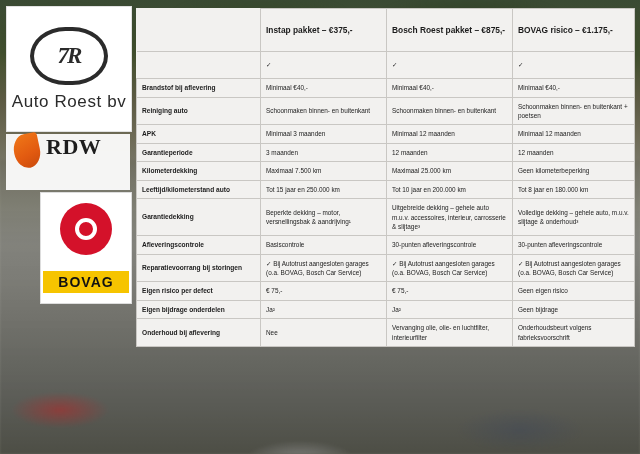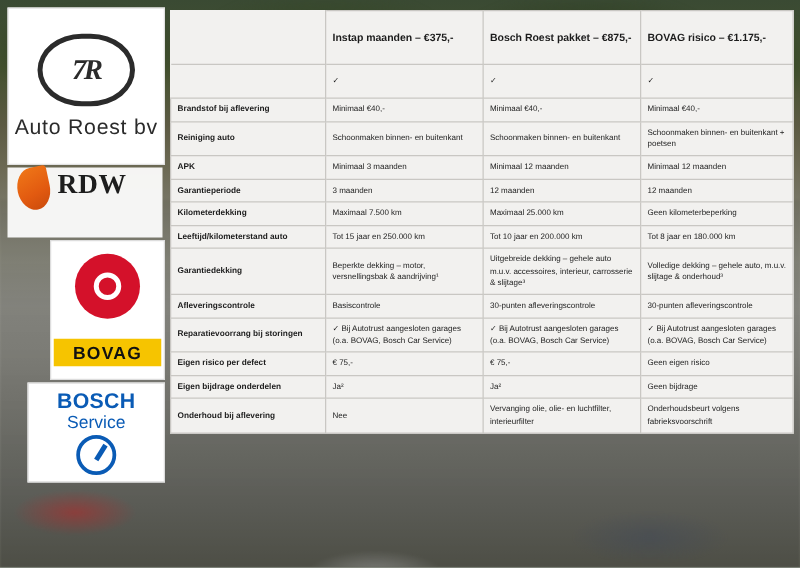--- a/index.html
+++ b/index.html
@@ -306,40 +306,35 @@
       <div class="rdw-text">RDW</div>
     </div>
 
     <div class="logo-bovag">
       <div class="bovag-circle">
           <i></i>
         </div>
       <div class="bovag-band">BOVAG</div>
     </div>
 
-    <div class="logo-bosch">
-      <div class="bosch-top">BOSCH</div>
-      <div class="bosch-sub">Service</div>
-      <div class="bosch-mark"></div>
-    </div>
 
   </div>
 
   <div class="table-wrap">
     <table class="pakketten">
       <colgroup>
         <col class="c0">
           <col class="c1">
           <col class="c2">
           <col class="c3">
       </colgroup>
       <thead>
         <tr>
           <th class="corner"></th>
-          <th>Instap maanden – €375,-</th>
+          <th>Instap pakket – €375,-</th>
           <th>Bosch Roest pakket – €875,-</th>
           <th>BOVAG risico – €1.175,-</th>
         </tr>
       </thead>
       <tbody>
 
         <tr class="check-row">
           <th class="corner2"></th>
           <td class="check">✓</td>
           <td class="check">✓</td>

